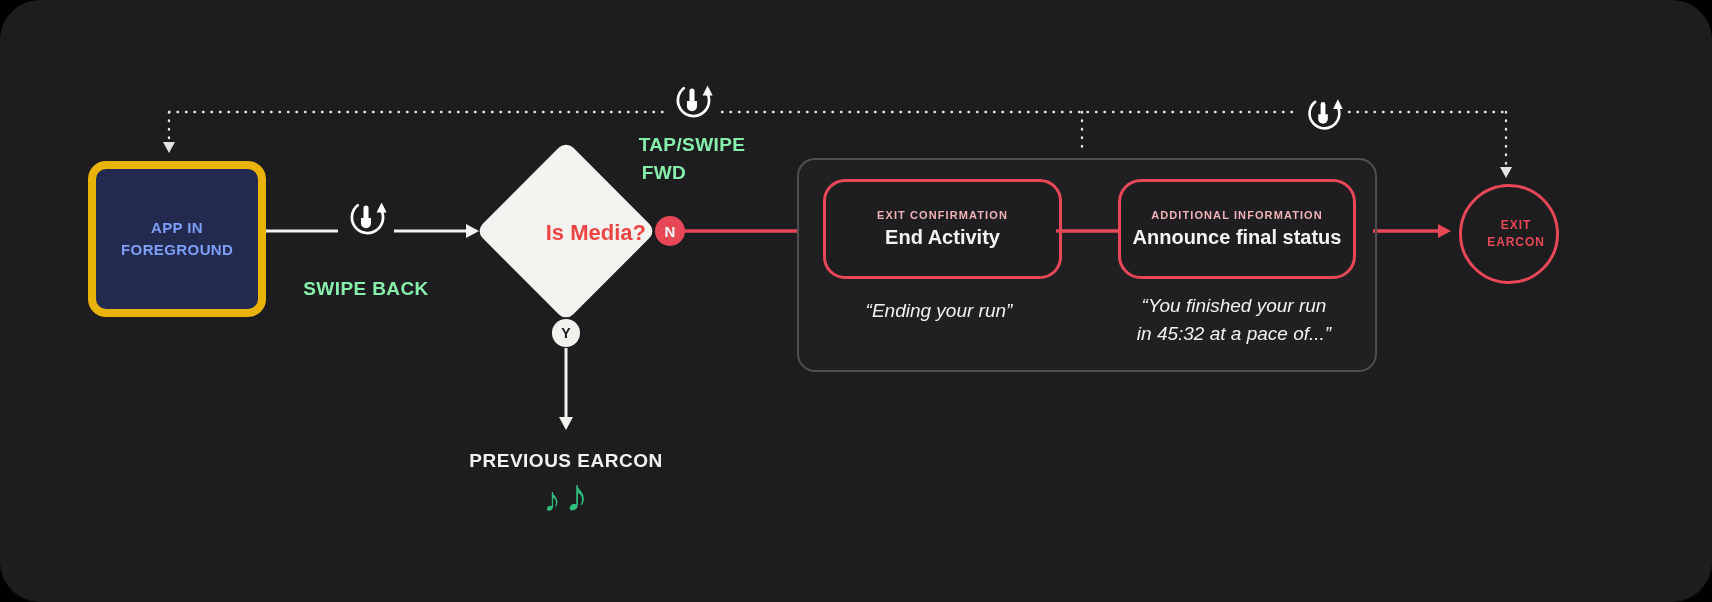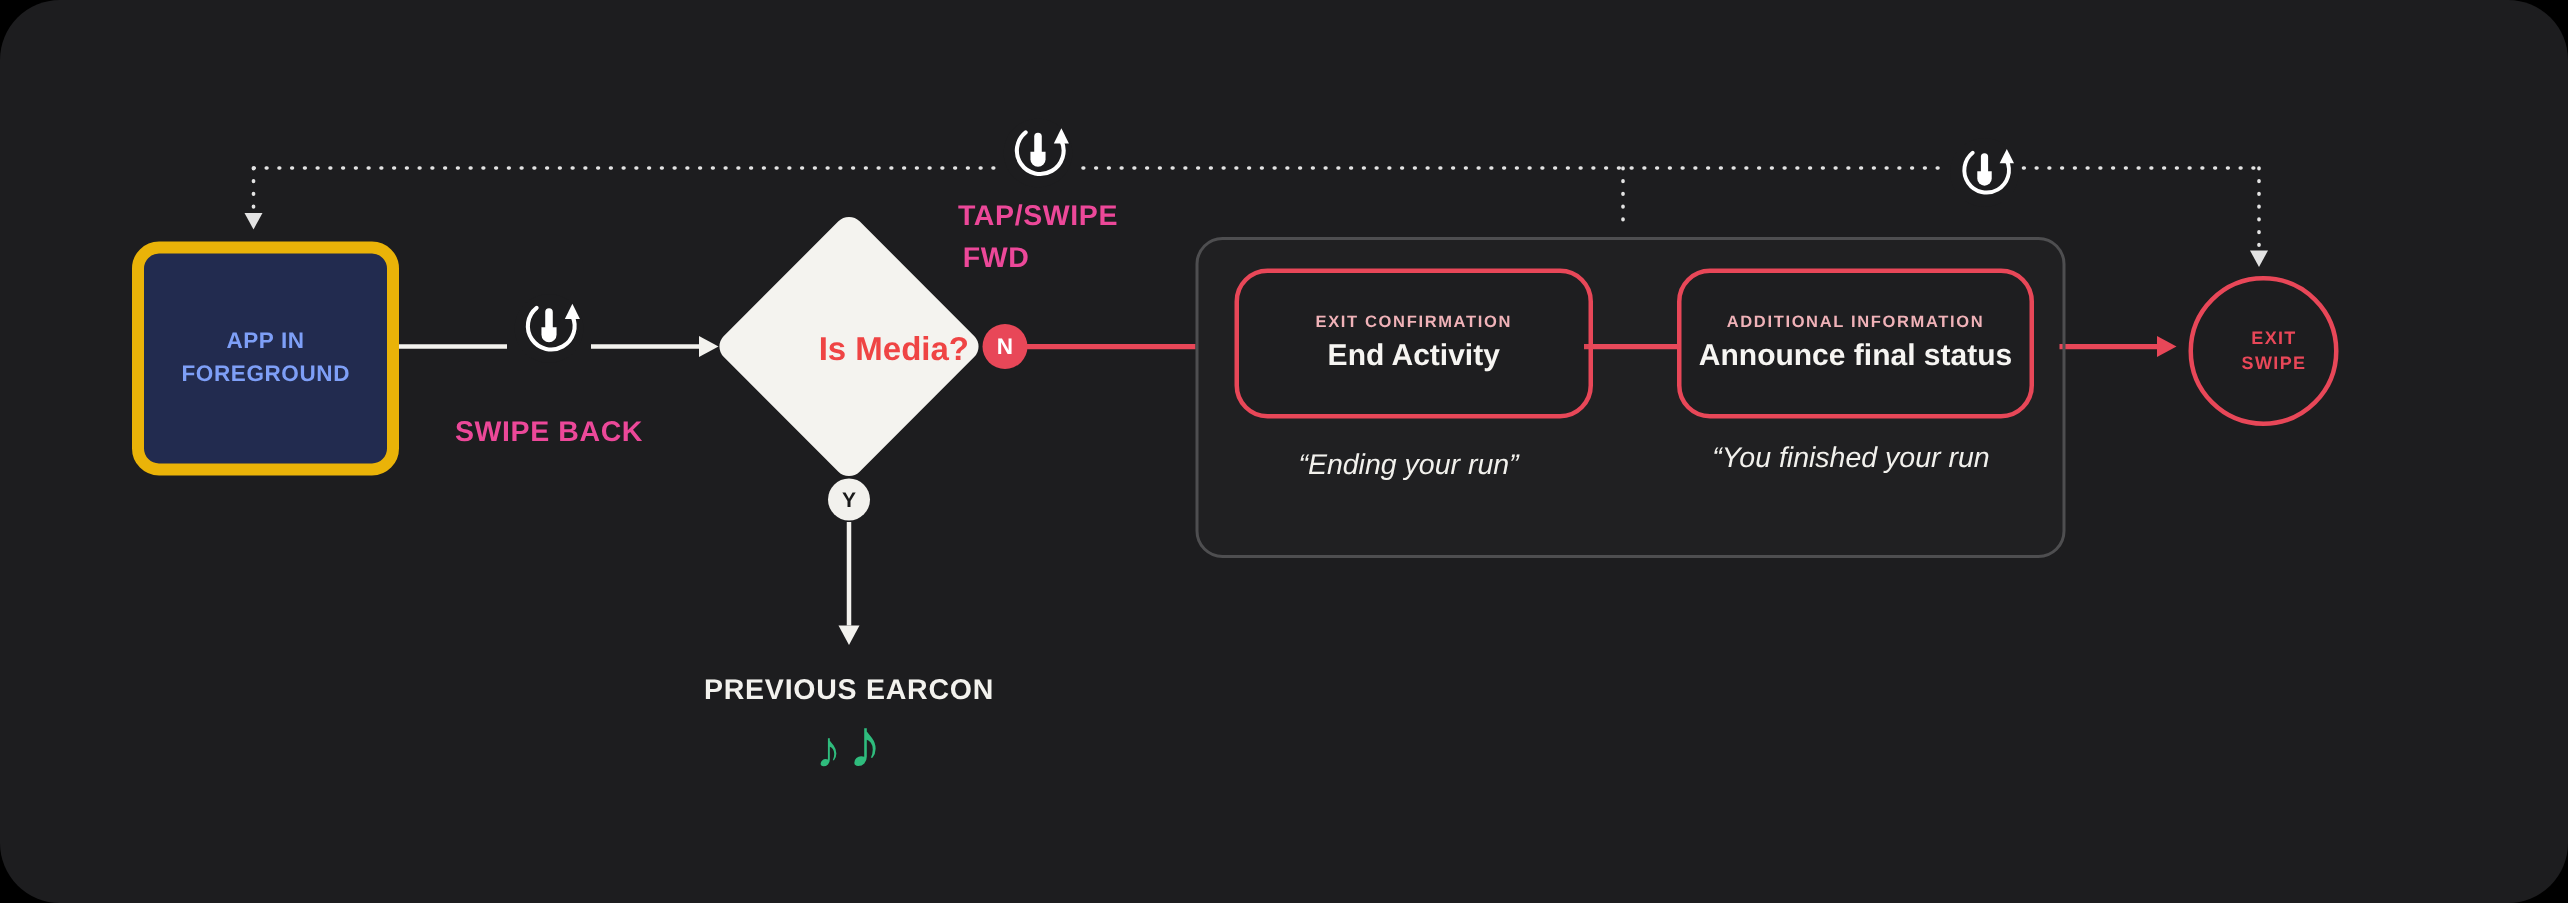--- a/index.html
+++ b/index.html
@@ -15,21 +15,21 @@
   .app-box{
     left:88px;top:161px;width:162px;height:140px;
     border:8px solid #eab308;border-radius:18px;background:#222b4f;
     display:flex;align-items:center;justify-content:center;text-align:center;
   }
   .app-box span{color:#7e9ff7;font-weight:bold;font-size:15px;line-height:1.5;letter-spacing:.4px;width:112px;}
 
   
   .gesture-icon{width:46px;height:46px;display:flex;align-items:center;justify-content:center;background:#1d1d1f;border-radius:50%;}
 
-  .glabel{color:#ec4899;font-weight:bold;font-size:19px;letter-spacing:.4px;text-align:center;}
+  .glabel{color:#86efac;font-weight:bold;font-size:19px;letter-spacing:.4px;text-align:center;}
 
   
   .diamond{
     left:502px;top:167px;width:128px;height:128px;background:#f4f3ef;border-radius:10px;
     transform:rotate(45deg);
   }
   .diamond-label{left:486px;top:220px;width:160px;text-align:right;color:#ef4444;font-weight:bold;font-size:22px;}
 
   .badge{
     border-radius:50%;display:flex;align-items:center;justify-content:center;
@@ -41,21 +41,21 @@
   
   .group-box{
     left:797px;top:158px;width:576px;height:210px;
     border:2px solid #4e4e50;border-radius:18px;background:rgba(255,255,255,0.015);
   }
   .red-box{
     border:3.5px solid #e84758;border-radius:22px;background:rgba(0,0,0,0.05);
     display:flex;flex-direction:column;align-items:center;justify-content:center;text-align:center;
   }
   .box1{left:823px;top:179px;width:233px;height:94px;}
-  .box2{left:1118px;top:179px;width:232px;height:94px;}
+  .box2{left:1118px;top:179px;width:232px;height:94px;border-radius:23px;}
   .red-box .tag{color:#f0b2b8;font-weight:bold;font-size:11px;letter-spacing:1.1px;}
   .red-box .title{color:#f6f5f2;font-weight:bold;font-size:20px;line-height:1.15;margin-top:5px;width:210px;}
 
   .quote{color:#f2f1ed;font-style:italic;font-size:19px;line-height:1.45;text-align:center;}
   .q1{left:824px;top:297px;width:230px;}
   .q2{left:1104px;top:292px;width:260px;}
 
   
   .earcon{
     left:1459px;top:184px;width:94px;height:94px;border:3px solid #e84758;border-radius:50%;
@@ -149,25 +149,26 @@
     <div class="title">End Activity</div>
   </div>
   <div class="abs quote q1">“Ending your run”</div>
 
   <div class="abs red-box box2">
     <div class="tag">ADDITIONAL INFORMATION</div>
     <div class="title">Announce final status</div>
   </div>
   <div class="abs quote q2">
     <div>“You finished your run</div>
+    <div>in 45:32 at a pace of...”</div>
   </div>
 
   <div class="abs earcon">
     <span>EXIT</span>
-    <span>SWIPE</span>
+    <span>EARCON</span>
   </div>
 
   <div class="abs prev-track">PREVIOUS EARCON</div>
   <div class="abs notes">
     <span class="note-sm">♪</span>
     <span class="note-lg">♪</span>
   </div>
 
 </div>
 

